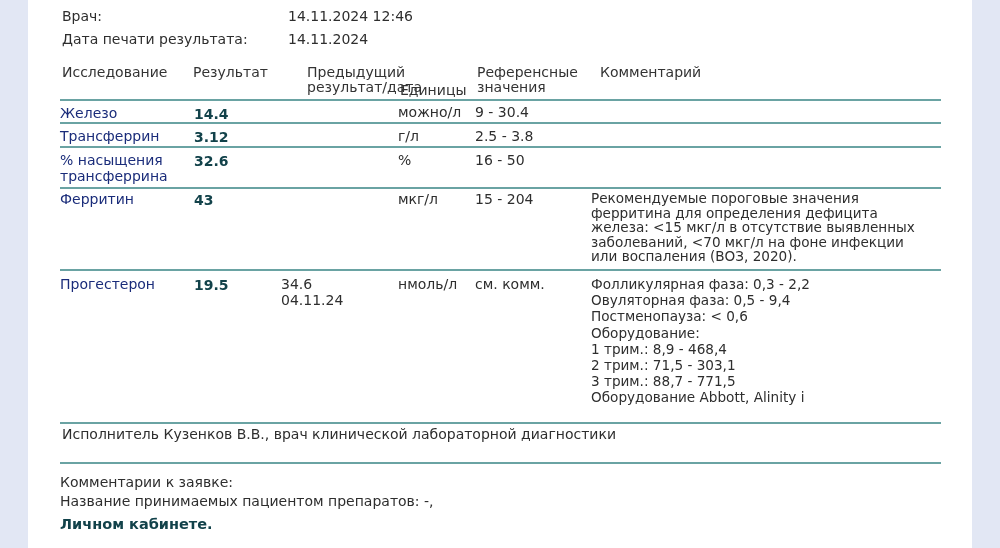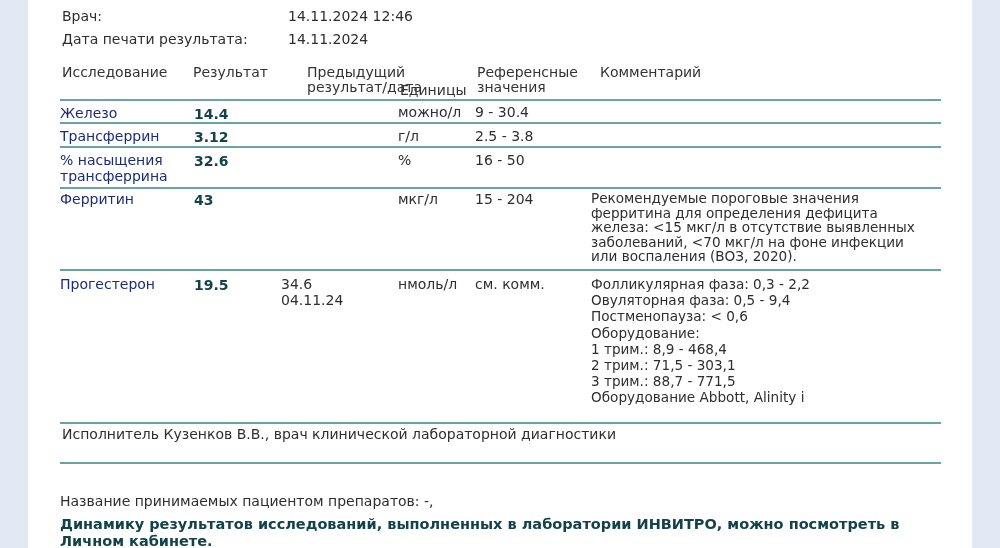--- a/index.html
+++ b/index.html
@@ -109,19 +109,19 @@
       <div>2 трим.: 71,5 - 303,1</div>
       <div>3 трим.: 88,7 - 771,5</div>
       <div>Оборудование Abbott, Alinity i</div>
     </div>
   </div>
   <div class="rule" style="left:32px; top:422px; width:881px;"></div>
 
   <div class="abs t" style="left:34px; top:426px;">Исполнитель Кузенков В.В., врач клинической лабораторной диагностики</div>
   <div class="rule" style="left:32px; top:462px; width:881px;"></div>
 
+  <div class="abs t" style="left:32px; top:474px;">Комментарии к заявке:</div>
   <div class="abs t" style="left:32px; top:493px;">Название принимаемых пациентом препаратов: -,</div>
 
   <div class="abs bold-note" style="left:32px; top:516px;">
-    <div>Динамику результатов исследований, выполненных в лаборатории ИНВИТРО, можно посмотреть в</div>
     <div>Личном кабинете.</div>
   </div>
 </div>
 
 </body></html>

